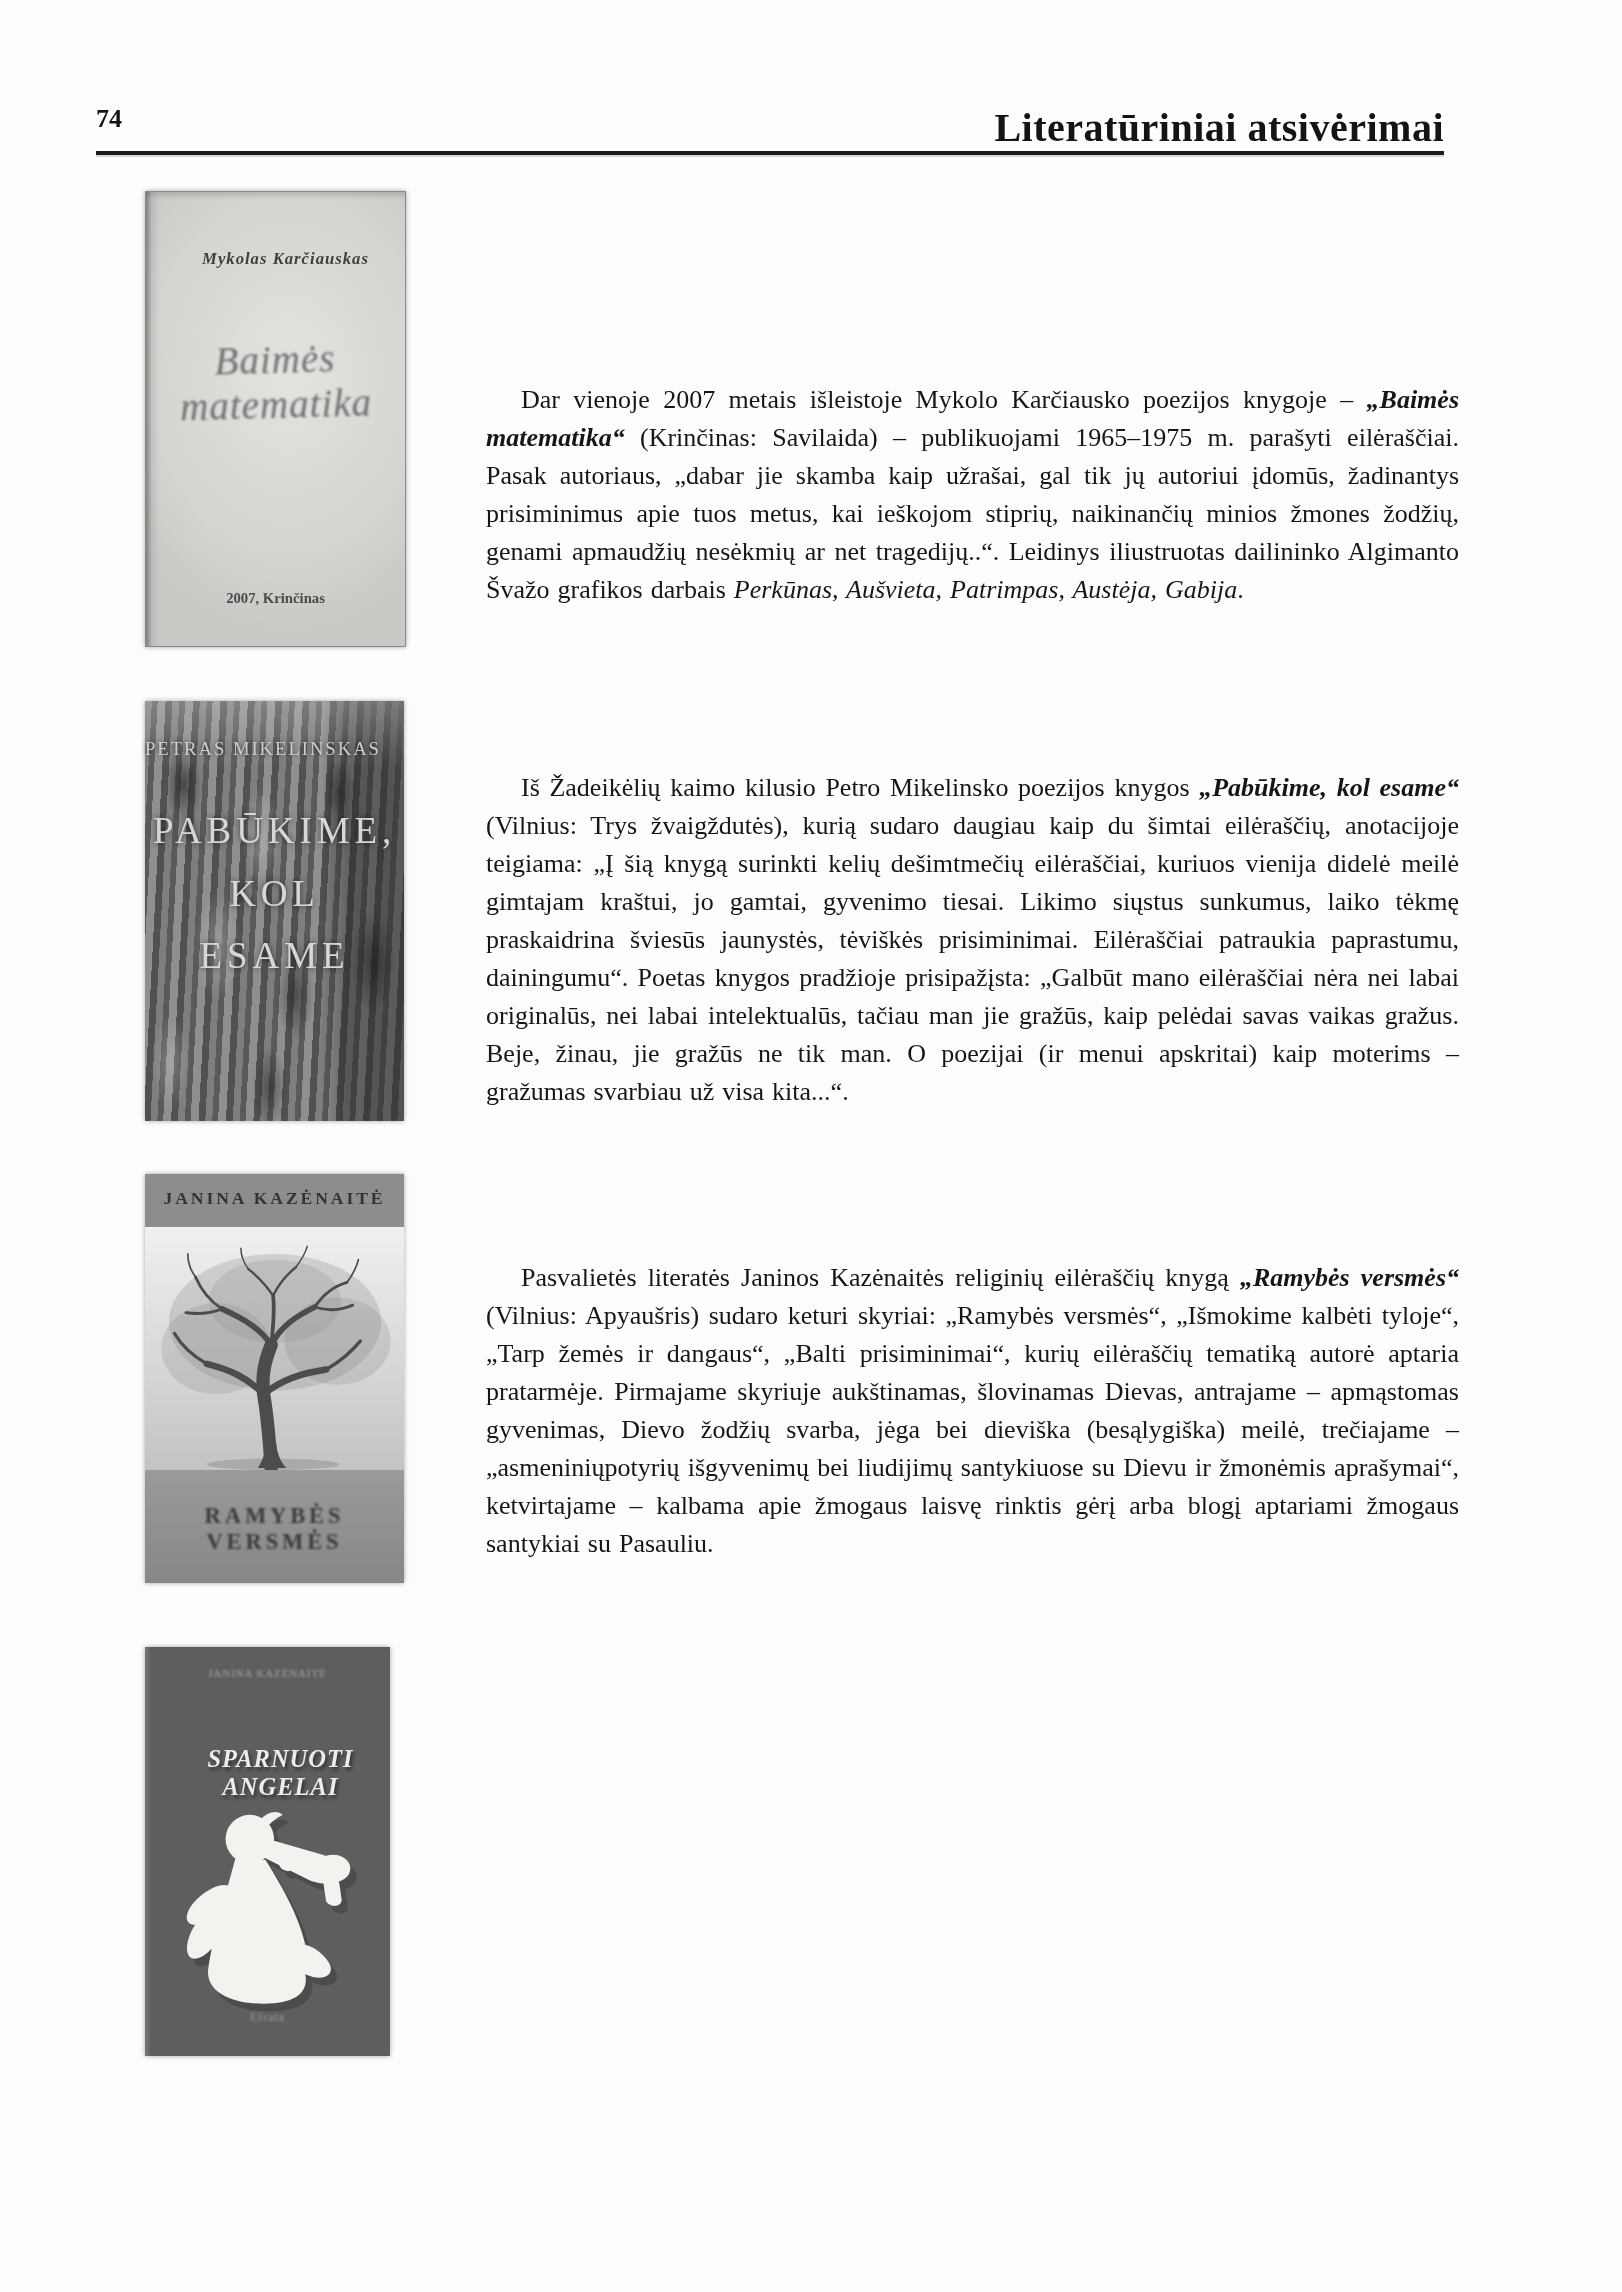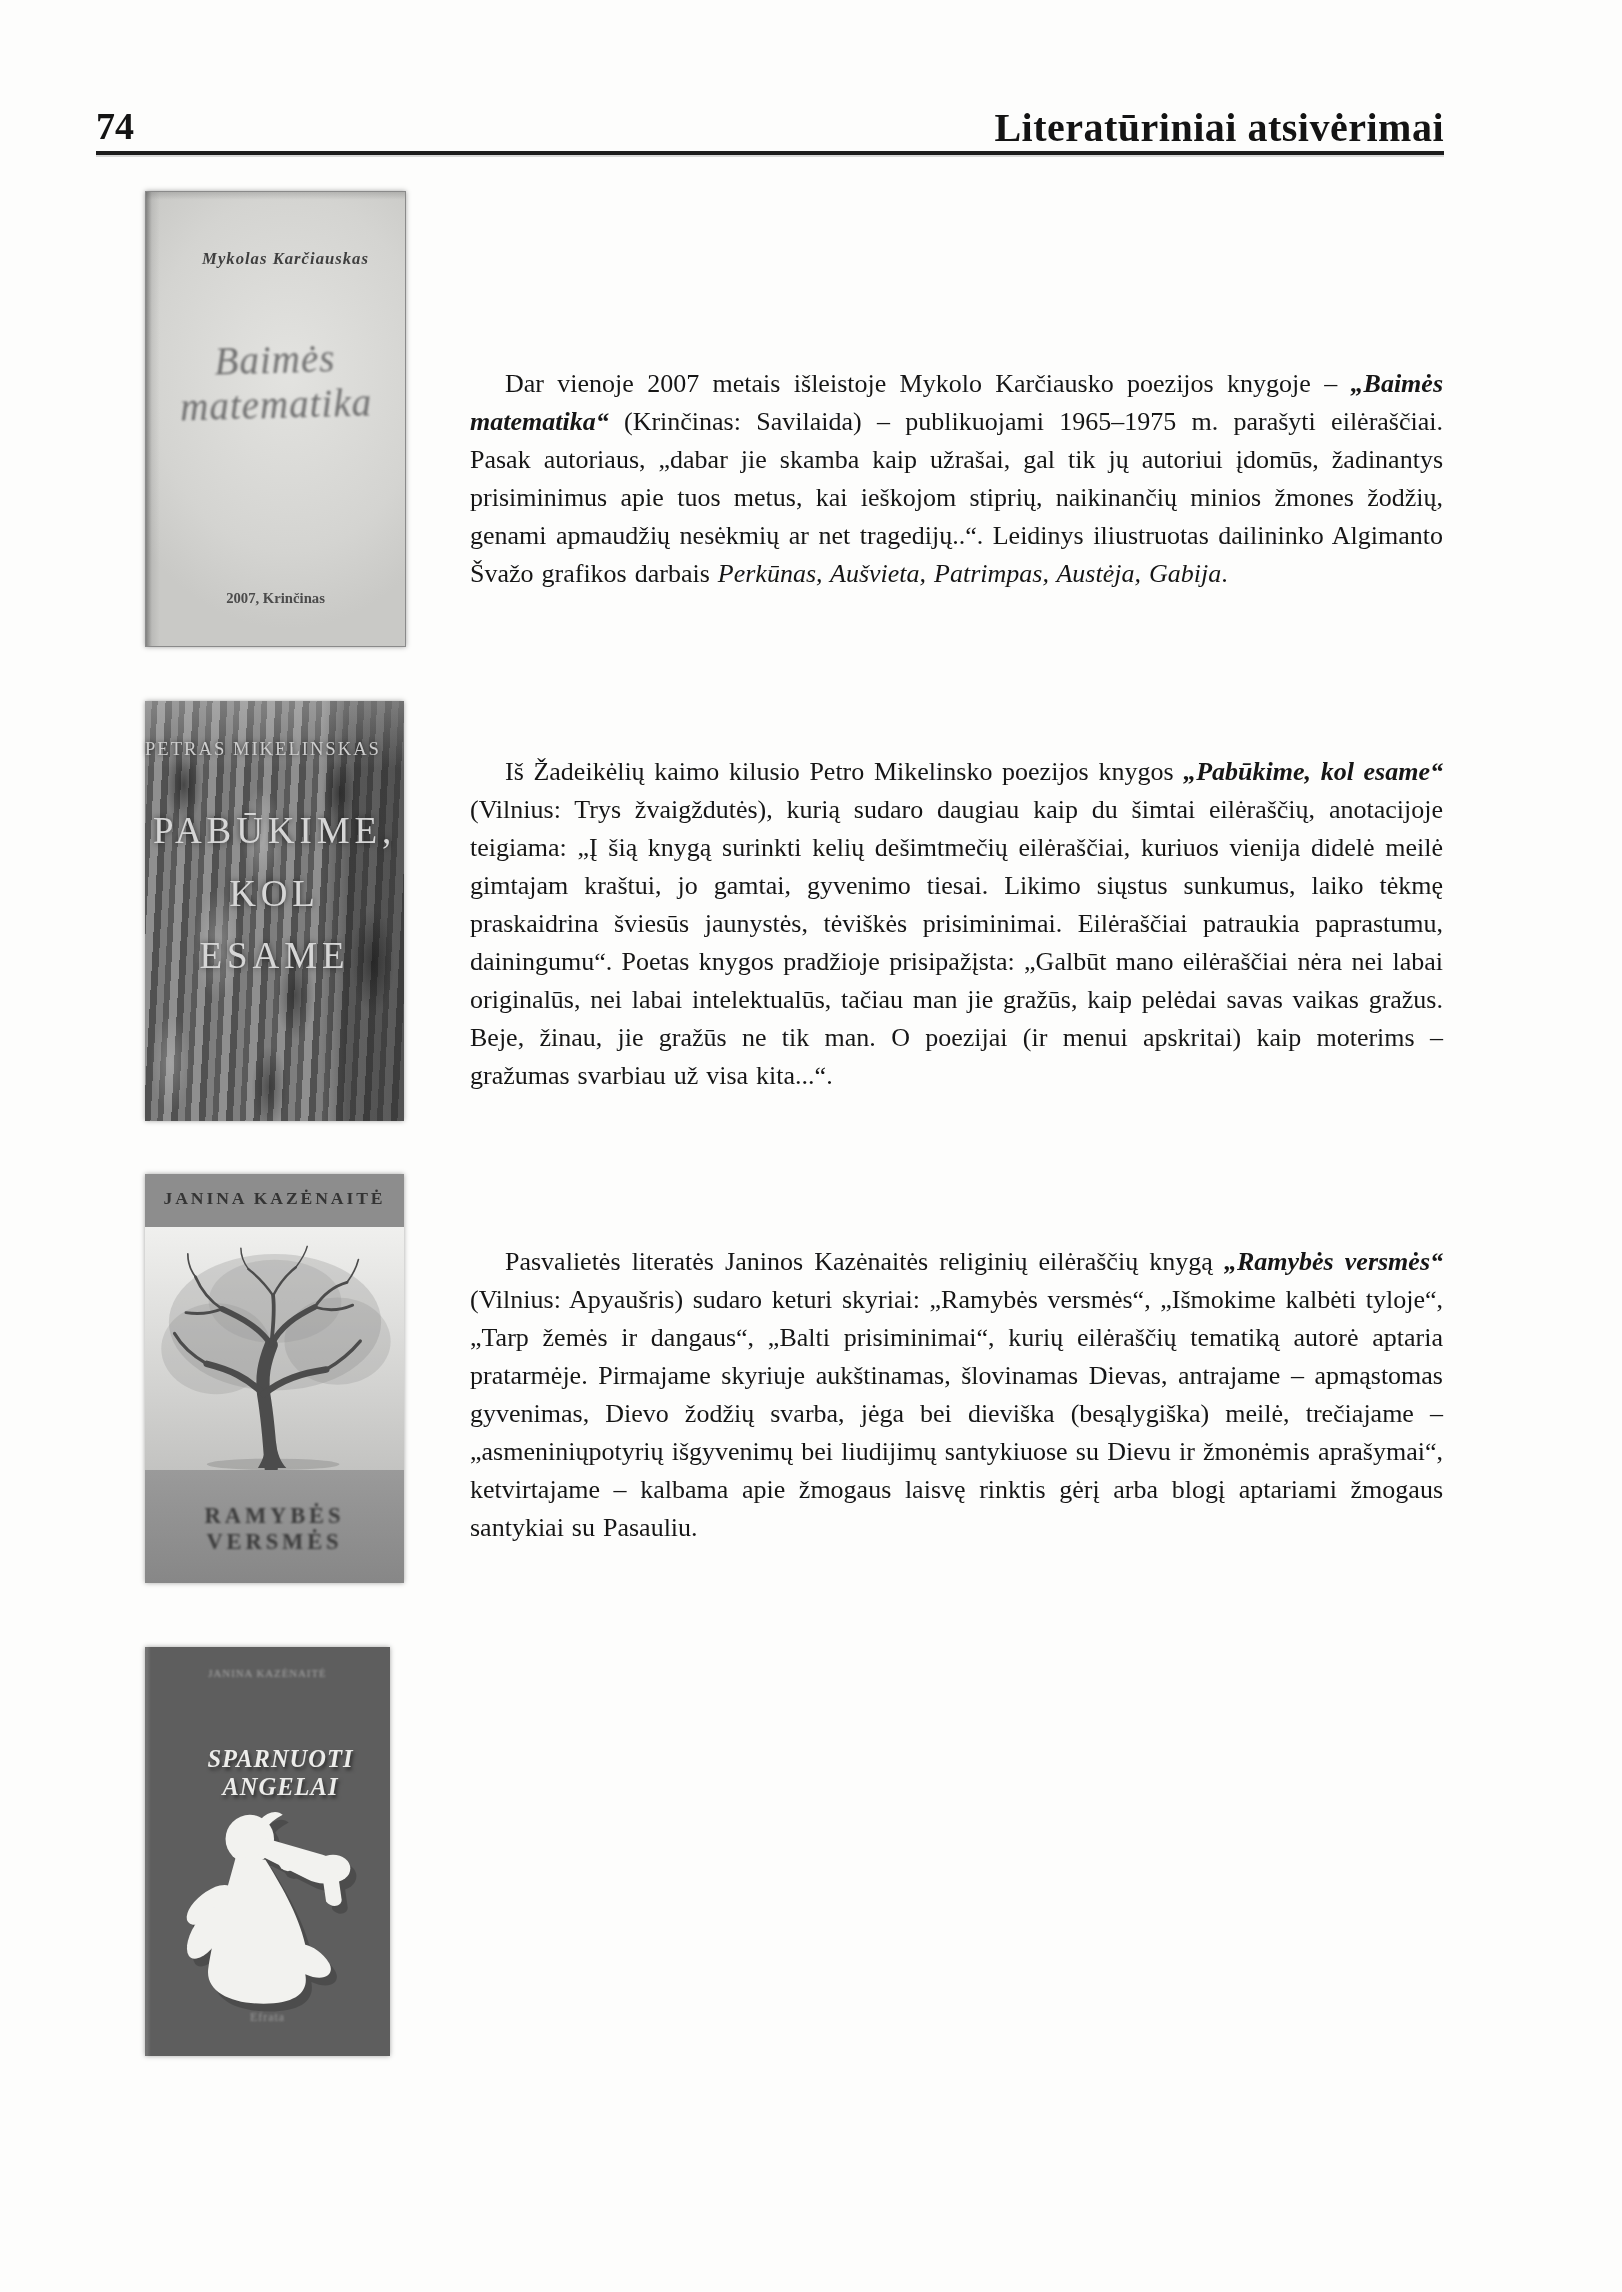--- a/index.html
+++ b/index.html
@@ -1,26 +1,26 @@
 <!DOCTYPE html>
 <html><head>
 <meta charset="utf-8">
 <style>
   html,body{margin:0;padding:0;background:#ffffff;}
   .page{
     position:relative;width:1622px;height:2293px;background:#fdfdfc;
     font-family:"Liberation Serif",serif;color:#141414;overflow:hidden;
   }
   
-  .page-num{position:absolute;left:96px;top:104px;font-size:38px;font-weight:bold;}
+  .page-num{position:absolute;left:96px;top:104px;font-size:26px;font-weight:bold;}
   .header-title{position:absolute;right:178px;top:104px;font-size:40px;font-weight:bold;letter-spacing:0.5px;}
   .header-rule{position:absolute;left:96px;top:151px;width:1348px;height:3.9px;background:#1d1d1d;box-shadow:0 2px 0 rgba(0,0,0,.14);}
   
   .body-para{
-    position:absolute;left:470px;width:973px;margin:0;
+    position:absolute;left:470px;width:973px;margin:16px;
     font-size:26px;line-height:38px;text-align:justify;text-indent:35px;
     word-spacing:1.5px;color:#161616;
   }
   .p1{top:365px}.p2{top:753px}.p3{top:1243px}.p4{top:1954px}
   .seg-bi{font-weight:bold;font-style:italic;}
   .seg-i{font-style:italic;}
   
   .cover{position:absolute;left:145px;box-shadow:0 0 4.9px rgba(0,0,0,.35);}
   
   .cover1{

